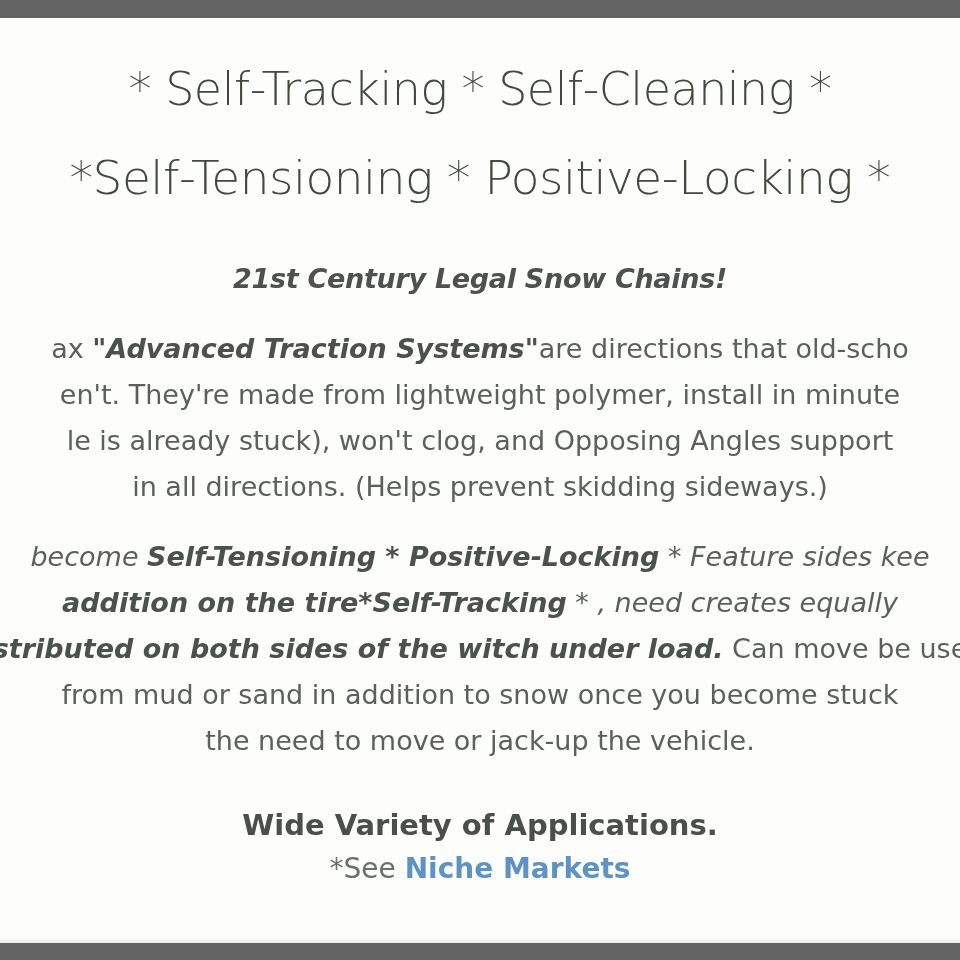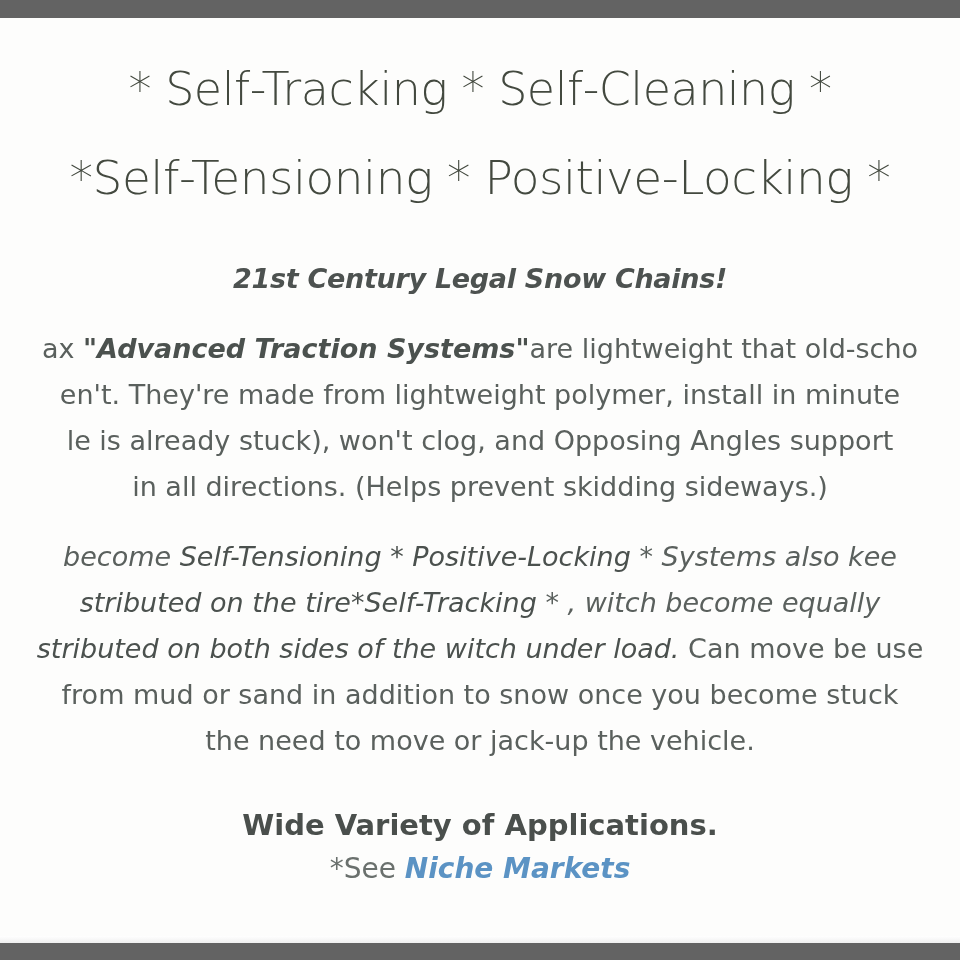--- a/index.html
+++ b/index.html
@@ -83,73 +83,72 @@
     white-space:nowrap;
   }
   .para.p1 { margin-top:32px; }
   .para.p2 { margin-top:24px; font-style:italic; }
 
   .para .em {
     font-weight:bold;
     font-style:italic;
     color:#4b514e;
   }
-  .para.p2 .em { font-weight:normal; font-style:italic;margin-top:32px; }
+  .para.p2 .em { font-weight:bold; font-style:italic;margin-top:32px; }
   .para.p2 .reg { font-style:normal; }
 
   .apps {
     margin-top:44px;
     font-family:"DejaVu Sans", sans-serif;
     font-weight:bold;
     font-size:29px;
     color:#4a4f4c;
     white-space:nowrap;
   }
 
   .see-line {
     margin-top:10px;
     font-family:"DejaVu Sans", sans-serif;
     font-size:28px;
     color:#6a706d;
     white-space:nowrap;
   }
   .see-line .link {
     font-weight:bold;
-    font-style:italic;
     color:#5b93c4;
   }
 </style>
 </head>
 <body>
 
 <div class="screen">
 
   <div class="chrome-bar top"></div>
 
   <div class="page">
     <div class="content">
 
       <div class="headline l1">* Self-Tracking * Self-Cleaning *</div>
 
       <div class="headline l2">*Self-Tensioning * Positive-Locking *</div>
 
       <div class="subhead">21st Century Legal Snow Chains!</div>
 
       <div class="para p1">
-        <div><span>ax </span><span class="em">"Advanced Traction Systems"</span><span>are lightweight that old-scho</span></div>
+        <div><span>ax </span><span class="em">"Advanced Traction Systems"</span><span>are directions that old-scho</span></div>
 
         <div>en't. They're made from lightweight polymer, install in minute</div>
         <div>le is already stuck), won't clog, and Opposing Angles support</div>
         <div>in all directions. (Helps prevent skidding sideways.)</div>
       </div>
 
       <div class="para p2">
-        <div><span>become </span><span class="em">Self-Tensioning * Positive-Locking</span><span> * Systems also kee</span></div>
+        <div><span>become </span><span class="em">Self-Tensioning * Positive-Locking</span><span> * Feature sides kee</span></div>
 
-        <div><span class="em">stributed on the tire</span><span class="em">*</span><span class="em">Self-Tracking</span><span> * , witch become equally</span></div>
+        <div><span class="em">addition on the tire</span><span class="em">*</span><span class="em">Self-Tracking</span><span> * , need creates equally</span></div>
 
         <div><span class="em">stributed on both sides of the witch under load.</span><span class="reg"> Can move be use</span></div>
 
         <div class="reg">from mud or sand in addition to snow once you become stuck</div>
         <div class="reg">the need to move or jack-up the vehicle.</div>
       </div>
 
       <div class="apps">Wide Variety of Applications.</div>
 
       <div class="see-line"><span>*See </span><span class="link">Niche Markets</span></div>

